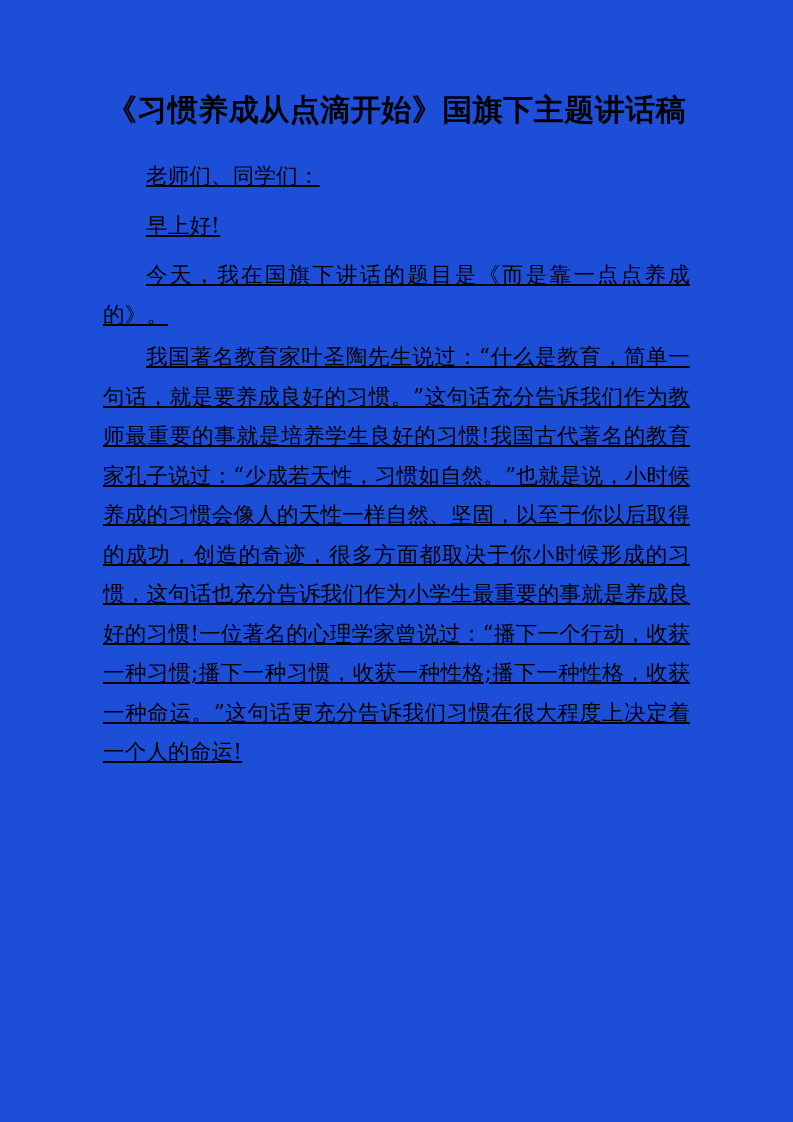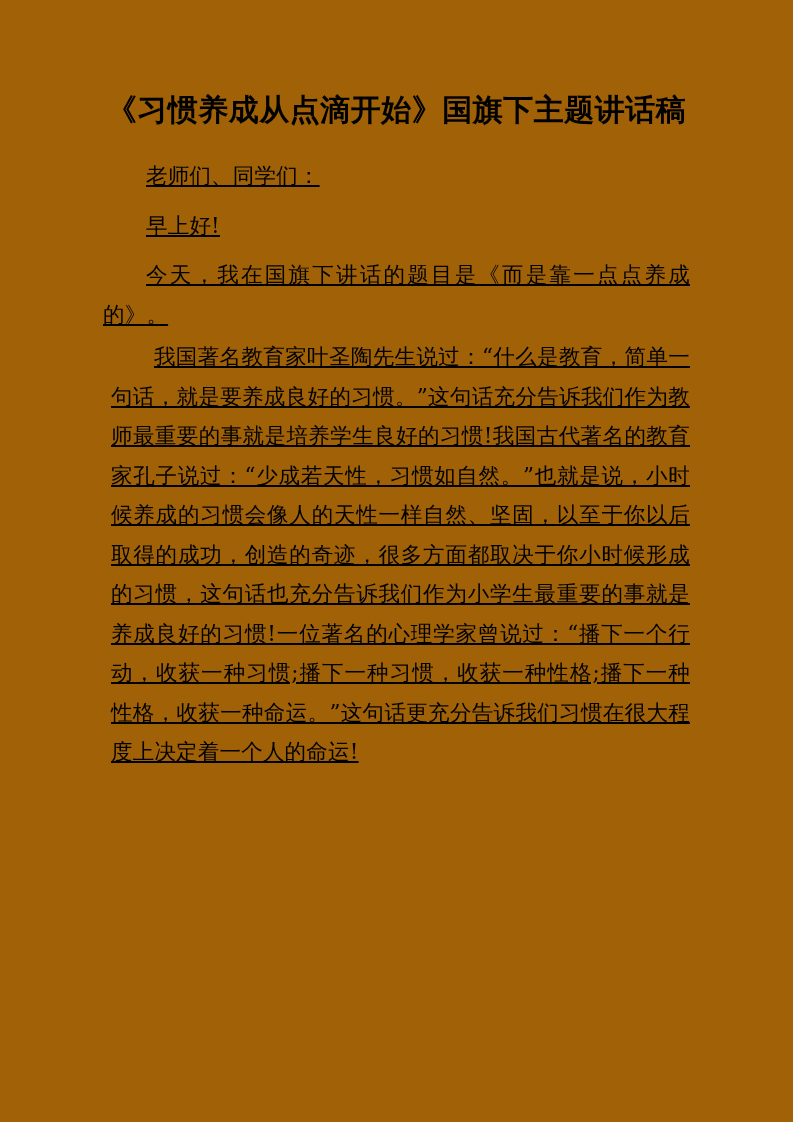--- a/index.html
+++ b/index.html
@@ -5,21 +5,21 @@
   html, body {
     margin: 0;
     padding: 0;
     background: #ffffff;
   }
 
   .page {
     position: relative;
     width: 793px;
     height: 1122px;
-    background: #a16207;
+    background: #1d4ed8;
     margin: 0 auto;
     overflow: hidden;
     box-sizing: border-box;
   }
 
   .content {
     position: absolute;
     left: 103px;
     top: 88px;
     width: 587px;
@@ -53,21 +53,20 @@
     text-decoration: underline;
   }
 
   .para + .para {
     margin-top: 10px;
   }
 
   
   .para.spaced {
     margin-top: 3px;
-    margin-left: 8px;
   }
 </style>
 </head>
 <body>
 
 <div class="page">
   <div class="content">
 
     <h1 class="doc-title">《习惯养成从点滴开始》国旗下主题讲话稿</h1>
 

